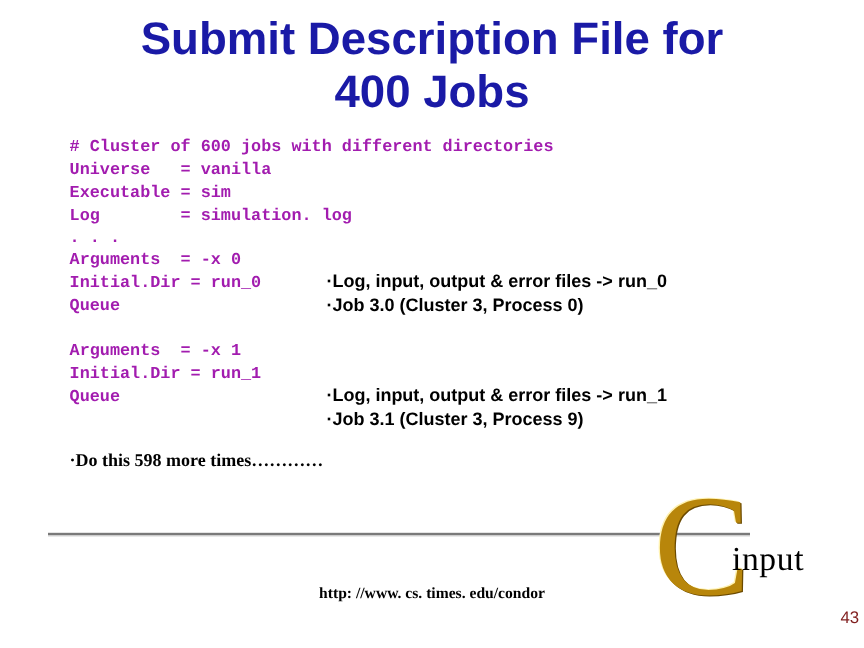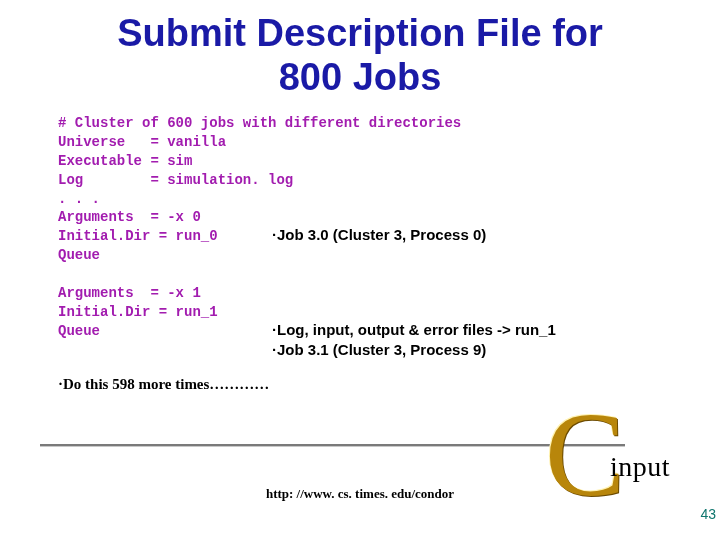--- a/index.html
+++ b/index.html
@@ -80,21 +80,21 @@
     font-weight: 700;
     font-size: 13px;
     color: #000;
   }
   .pagenum {
     position: absolute;
     right: 4px;
     bottom: 18px;
     font-family: Arial, sans-serif;
     font-size: 14px;
-    color: #0f766e;
+    color: #7f1d1d;
   }
   .logo {
     position: absolute;
     right: 20px;
     bottom: 25px;
     width: 150px;
     height: 110px;
   }
   .logo .bigC {
     position: absolute;
@@ -119,37 +119,38 @@
     letter-spacing: 0.5px;
   }
 </style>
 </head>
 <body>
 
 <div class="slide">
 
   <div class="title">
     <span style="white-space:pre-line;">Submit Description File for
-800 Jobs</span>
+400 Jobs</span>
   </div>
 
   <div class="code"># Cluster of 600 jobs with different directories
 Universe   = vanilla
 Executable = sim
 Log        = simulation. log
 . . .
 Arguments  = -x 0
 Initial.Dir = run_0
 Queue
 
 Arguments  = -x 1
 Initial.Dir = run_1
 Queue</div>
 
   <div class="note note1">
+    <div>·Log, input, output &amp; error files -&gt; run_0</div>
     <div>·Job 3.0 (Cluster 3, Process 0)</div>
   </div>
 
   <div class="note note2">
     <div>·Log, input, output &amp; error files -&gt; run_1</div>
     <div>·Job 3.1 (Cluster 3, Process 9)</div>
   </div>
 
   <div class="final">·Do this 598 more times…………</div>
 

